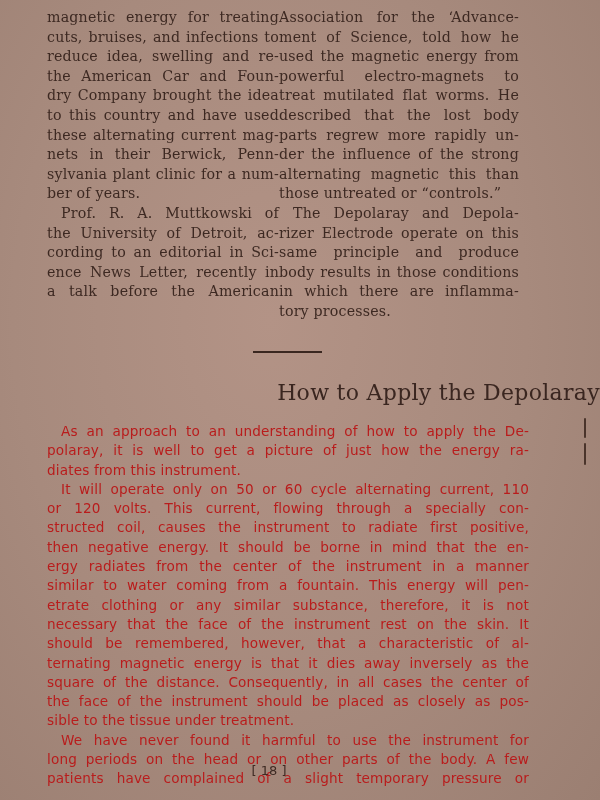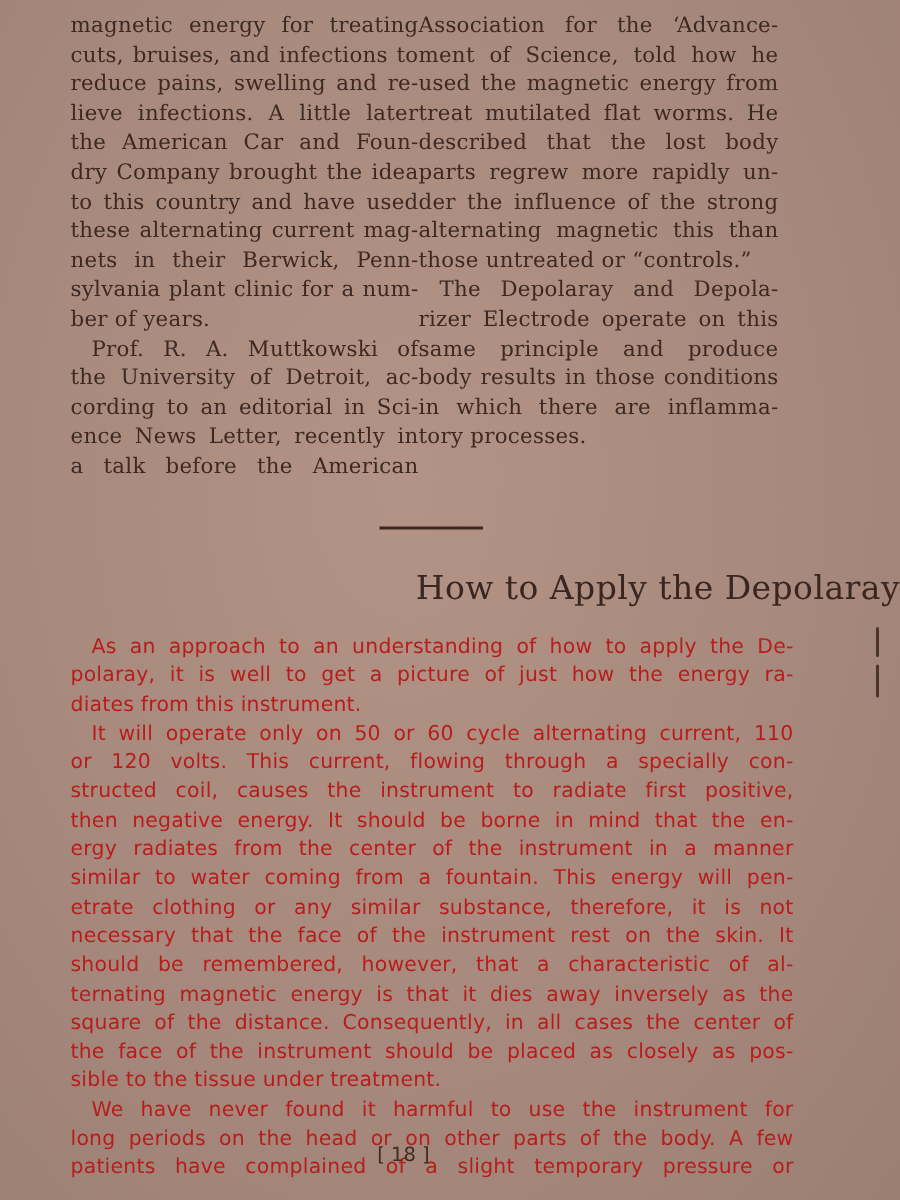--- a/index.html
+++ b/index.html
@@ -113,39 +113,39 @@
   </style>
 </head>
 <body>
 
 <div class="page">
 
   <div class="columns">
     <div class="col left">
       <span class="line">magnetic energy for treating</span>
       <span class="line">cuts, bruises, and infections to</span>
-      <span class="line">reduce pains, swelling and re-</span>
-      <span class="line">lieve infections. A little later</span>
+      <span class="line">reduce idea, swelling and re-</span>
       <span class="line">the American Car and Foun-</span>
       <span class="line">dry Company brought the idea</span>
       <span class="line">to this country and have used</span>
       <span class="line">these alternating current mag-</span>
       <span class="line">nets in their Berwick, Penn-</span>
       <span class="line">sylvania plant clinic for a num-</span>
       <span class="line last">ber of years.</span>
       <span class="line indent">Prof. R. A. Muttkowski of</span>
       <span class="line">the University of Detroit, ac-</span>
       <span class="line">cording to an editorial in Sci-</span>
       <span class="line">ence News Letter, recently in</span>
       <span class="line">a talk before the American</span>
     </div>
     <div class="col right">
       <span class="line">Association for the ‘Advance-</span>
       <span class="line">ment of Science, told how he</span>
       <span class="line">used the magnetic energy from</span>
+      <span class="line">powerful electro-magnets to</span>
       <span class="line">treat mutilated flat worms. He</span>
       <span class="line">described that the lost body</span>
       <span class="line">parts regrew more rapidly un-</span>
       <span class="line">der the influence of the strong</span>
       <span class="line">alternating magnetic this than</span>
       <span class="line last">those untreated or “controls.”</span>
       <span class="line indent">The Depolaray and Depola-</span>
       <span class="line">rizer Electrode operate on this</span>
       <span class="line">same principle and produce</span>
       <span class="line">body results in those conditions</span>

